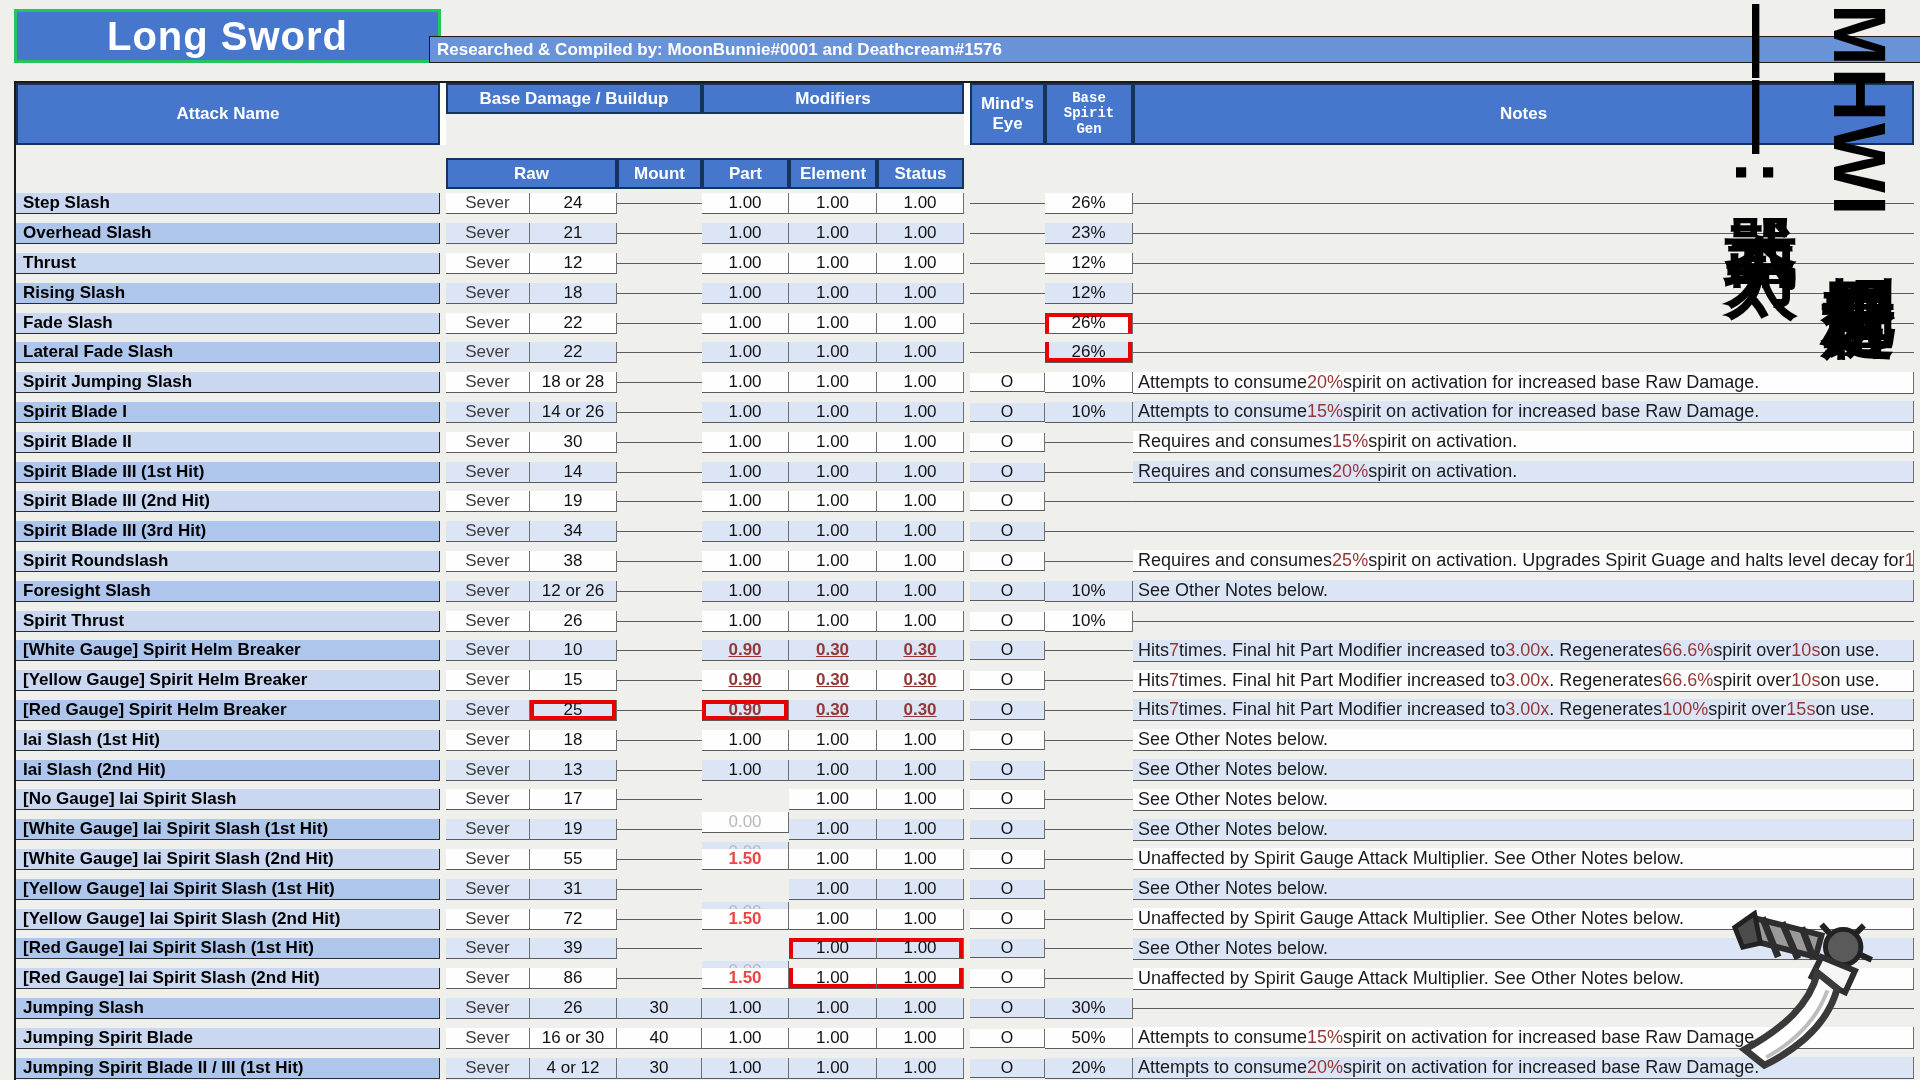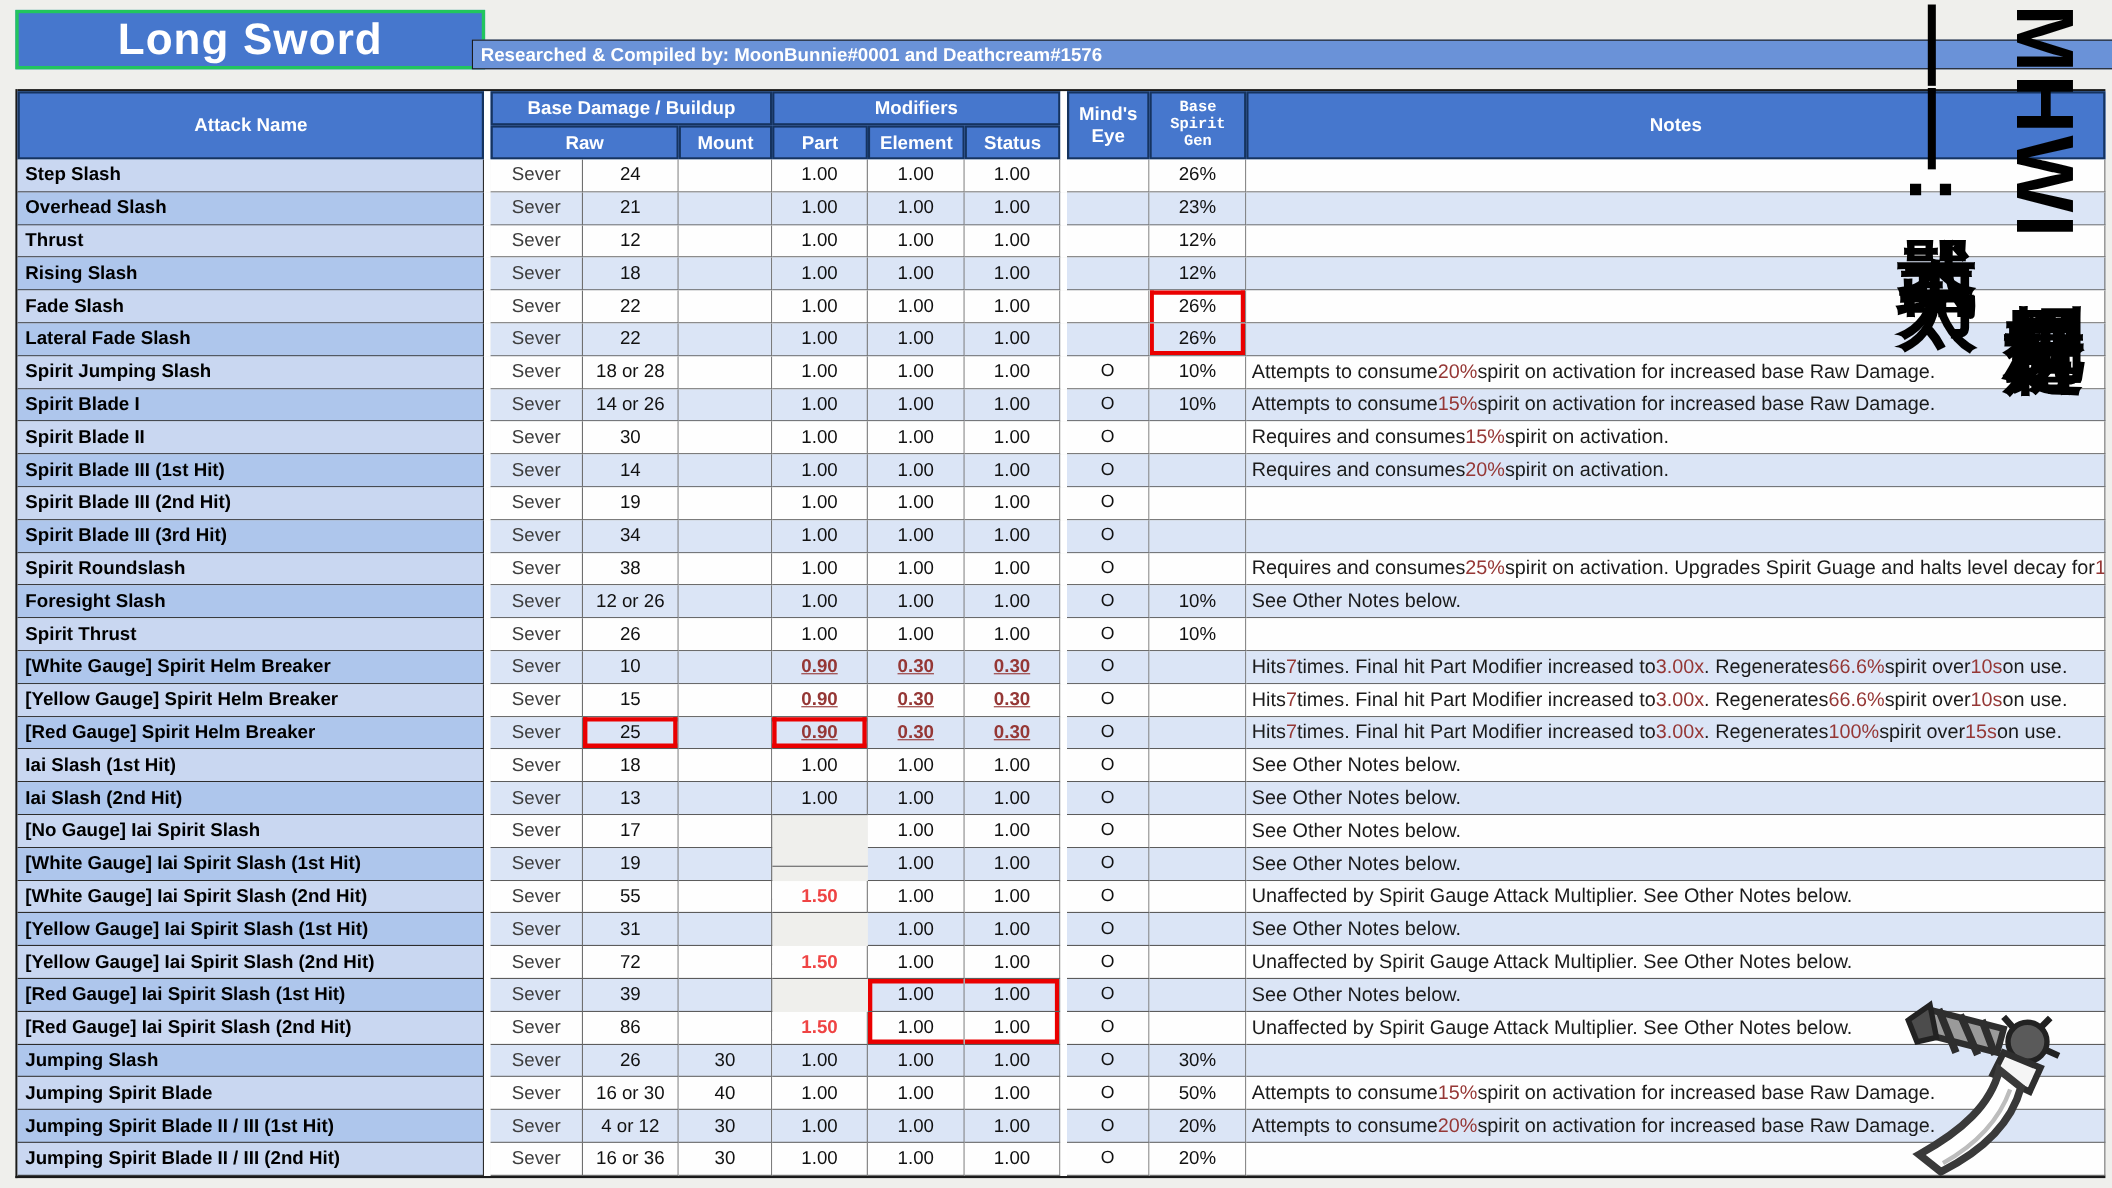--- a/index.html
+++ b/index.html
@@ -18,31 +18,31 @@
     border-bottom:2px solid #1a1a1a;box-sizing:content-box;}
 
   
   .thead{display:flex;border-top:2px solid #1a1a1a;}
   .th{background:#4677cd;color:#fff;font-weight:bold;font-size:17px;display:flex;align-items:center;
     justify-content:center;border:2px solid #15335f;box-sizing:border-box;text-align:center;}
   .th-name{width:424px;height:62px;}
   .hgap{width:6px;height:62px;background:#fff;}
   .hgroup{display:flex;flex-direction:column;}
   .hgroup .grp{height:31px;}
-  .hgroup .sub{display:flex;height:31px;}
+  .hgroup .sub{display:flex;height:31px;margin-top:44px;}
   .hgroup .sub .th{height:31px;}
   .w-bdb{width:256px;} .w-raw{width:171px;} .w-mount{width:85px;}
   .w-mods{width:262px;} .w-part{width:87px;} .w-elem{width:88px;} .w-status{width:87px;}
   .th-eye{width:75px;height:62px;white-space:pre-line;line-height:1.2;}
   .th-gen{width:88px;height:62px;white-space:pre-line;font-size:14px;line-height:1.1;font-family:Liberation Mono, monospace;}
   .th-notes{width:781px;height:62px;}
 
   
   .tbody{display:flex;flex-direction:column;}
-  .tr{display:flex;height:29.8px;}
+  .tr{display:flex;height:29.8px;align-items:center;}
   .td{box-sizing:border-box;border-right:1px solid #6f6f6f;border-bottom:1px solid #5c5c5c;
     display:flex;align-items:center;justify-content:center;font-size:17px;color:#111;overflow:hidden;white-space:nowrap;}
   .c-name{width:424px;justify-content:flex-start;padding-left:7px;font-weight:bold;color:#000;
     border-right:1px solid #2c2c2c;border-bottom:1px solid #2c2c2c;}
   .gap{width:6px;background:#fff !important;border:none;}
   .c-sever{width:84px;color:#3d3d3d;}
   .c-raw{width:87px;}
   .c-mount{width:85px;}
   .c-part{width:87px;}
   .c-element{width:88px;}

